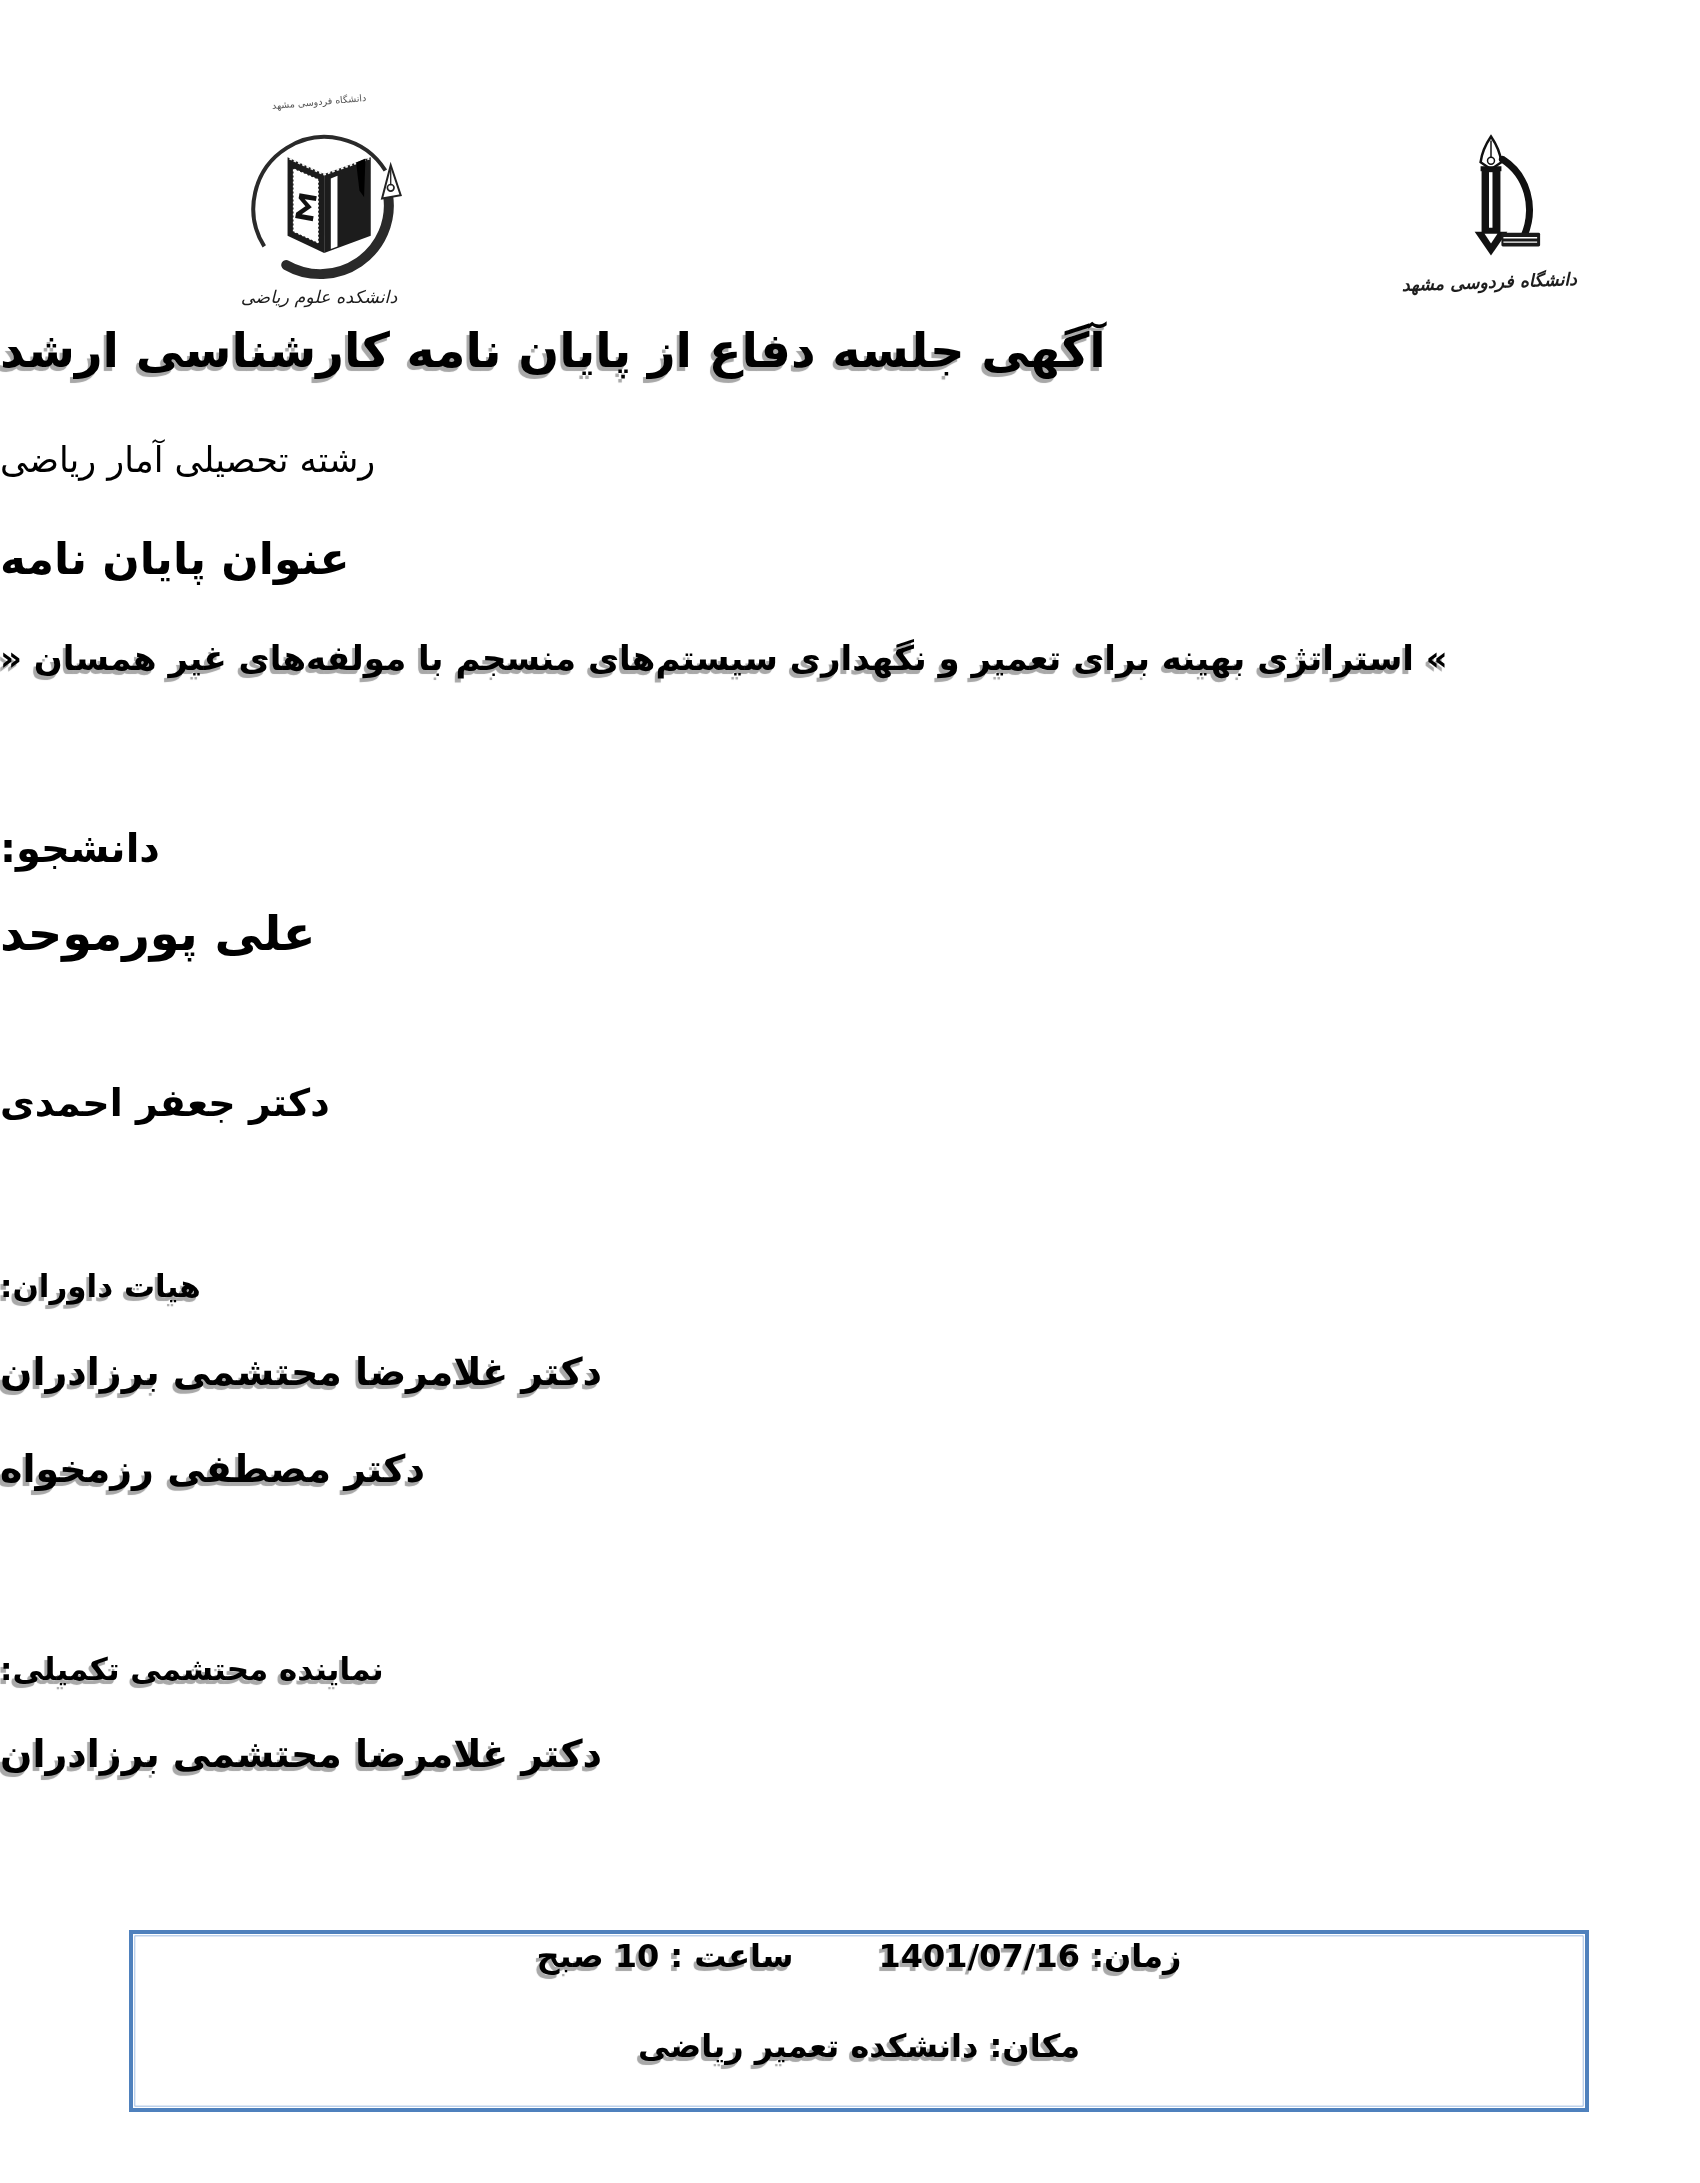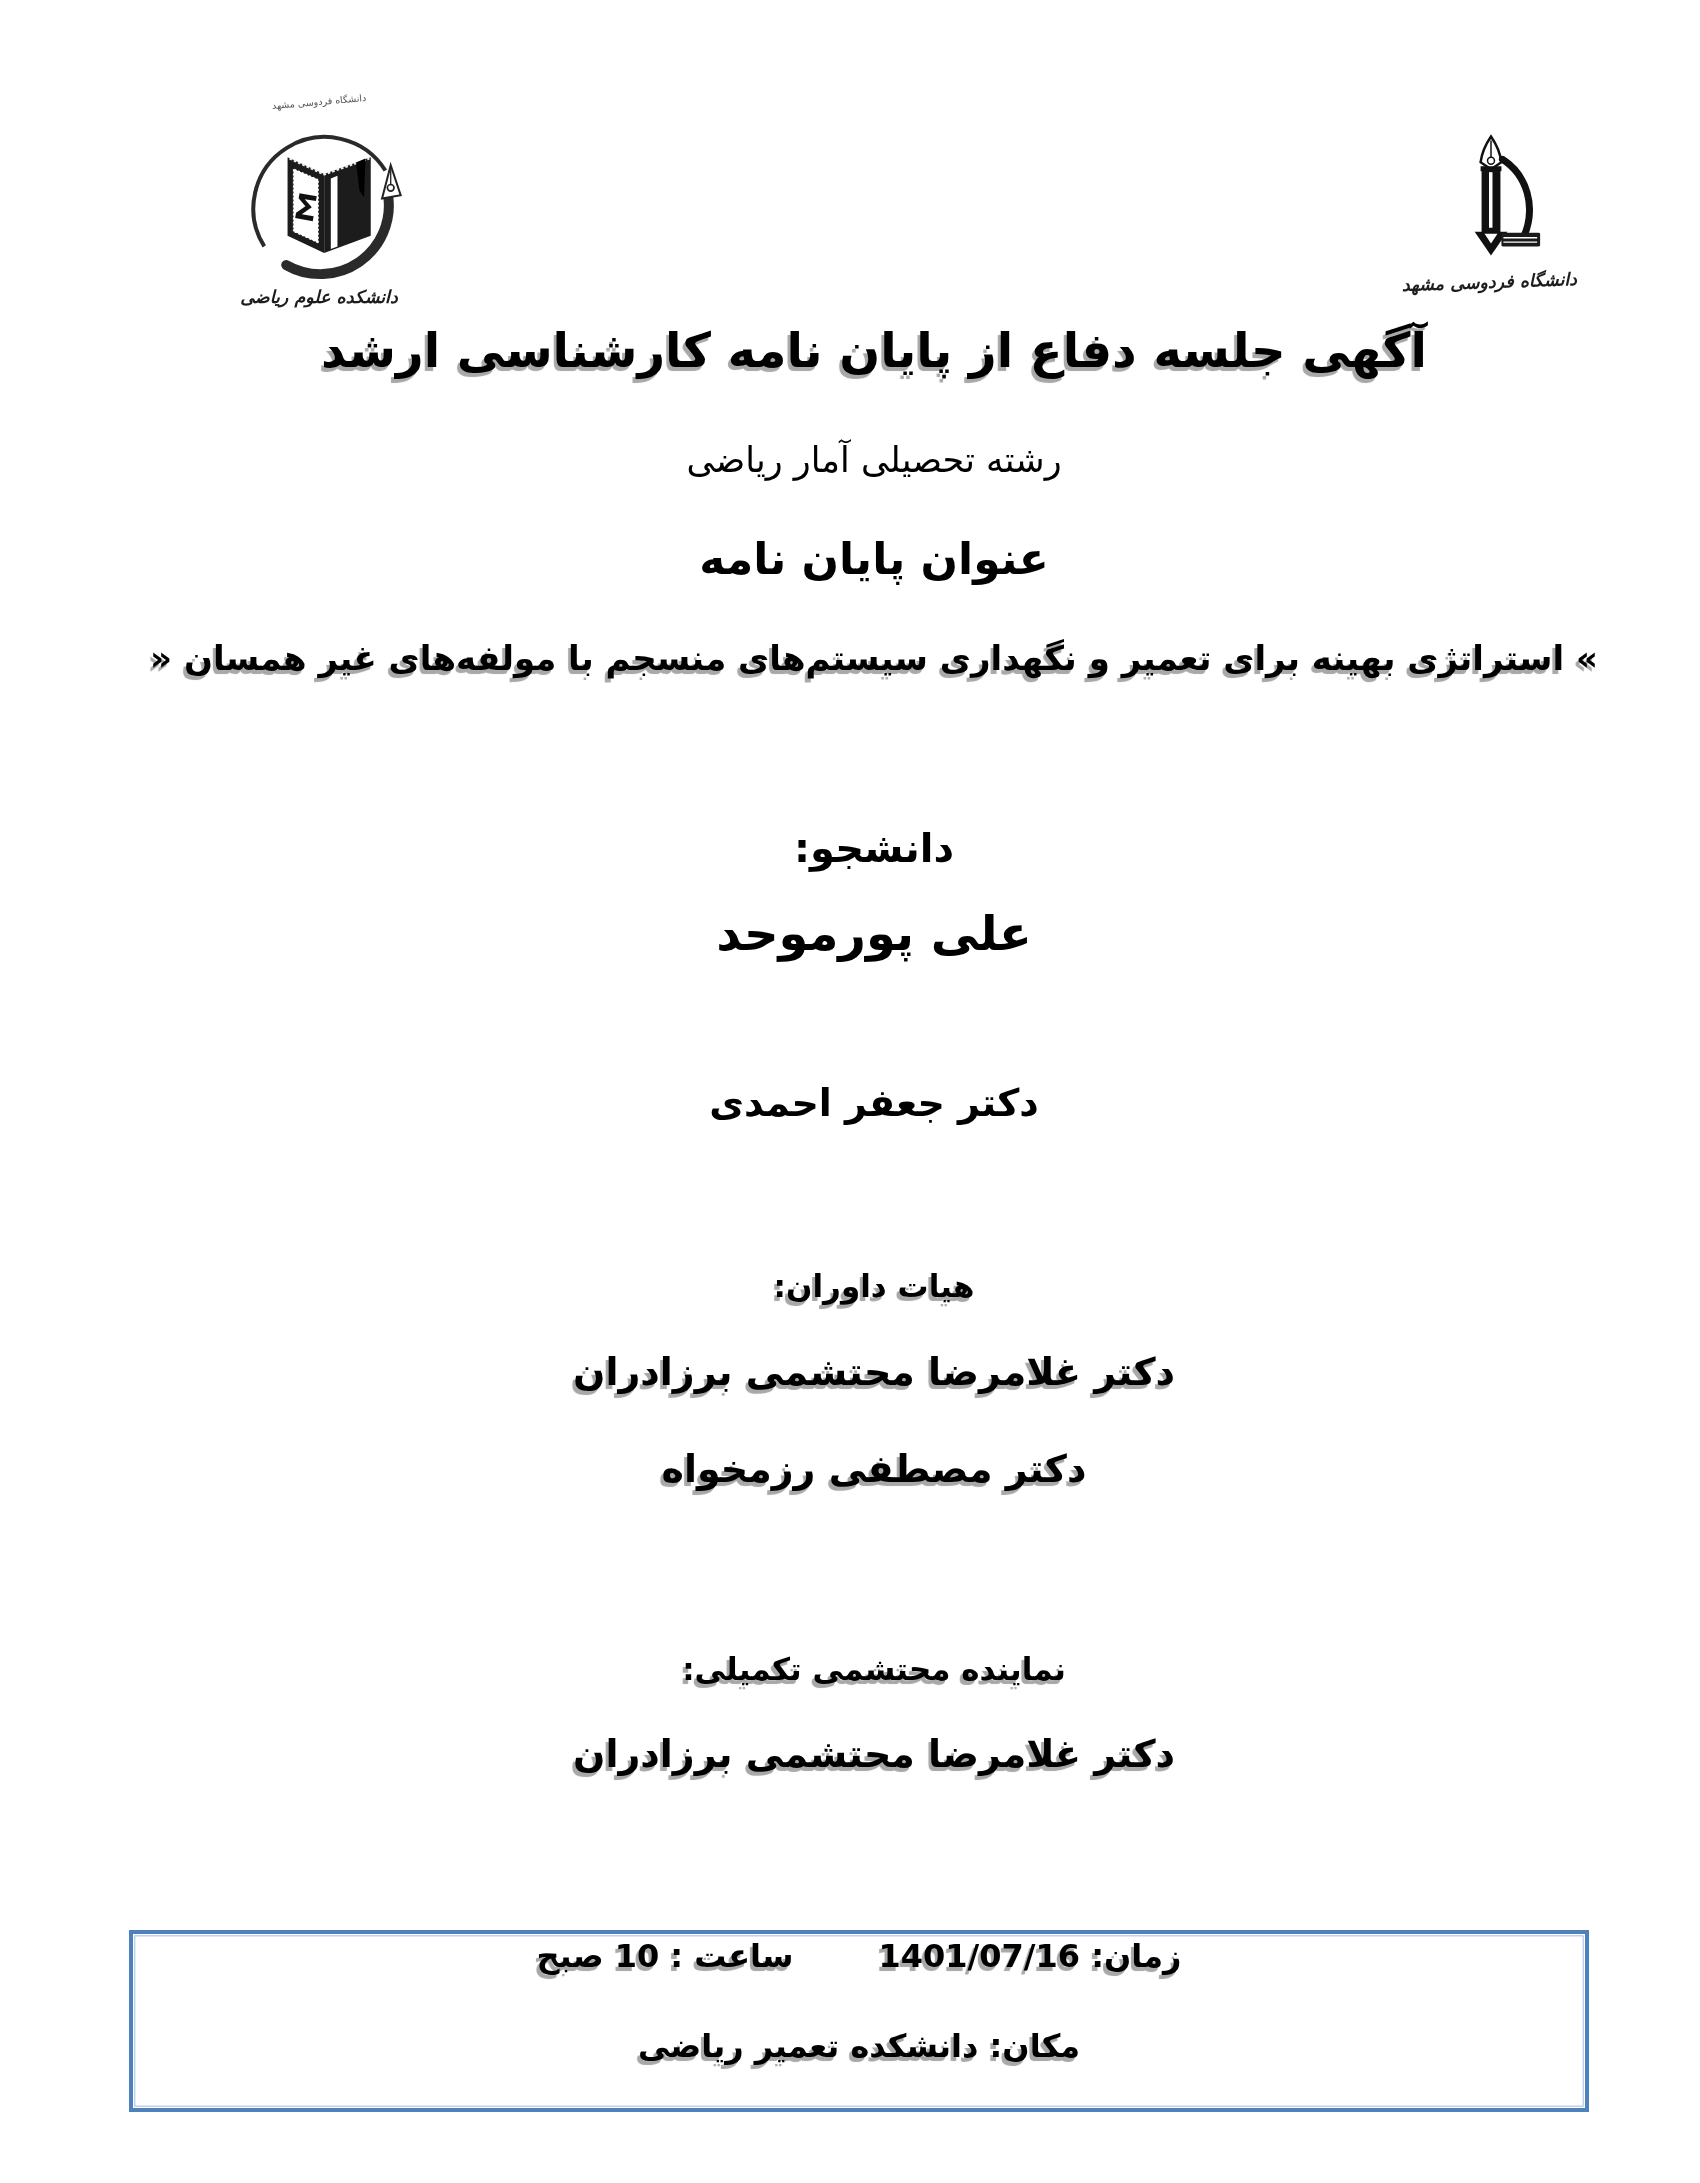--- a/index.html
+++ b/index.html
@@ -6,21 +6,21 @@
   .page {
     position:relative;
     width:1700px; height:2183px;
     margin:0 auto;
     background:#ffffff;
     direction:rtl;
     font-family:"DejaVu Sans", sans-serif;
     color:#000;
     overflow:hidden;
   }
-  .txt { position:absolute; left:0; right:0; text-align:center; line-height:1.25; white-space:nowrap;padding-left:48px; }
+  .txt { position:absolute; left:0; right:0; text-align:left; line-height:1.25; white-space:nowrap; }
   .b { font-weight:bold; }
   .shadowed { text-shadow:-2.9px 3.7px 0.7px #a8a8a8; }
 
   .doc-title        { top:320px;  font-size:48px; }
   .field-line       { top:439px;  font-size:35px; }
   .thesis-label     { top:531px;  font-size:44px; }
   .thesis-title     { top:637px;  font-size:34px; }
   .student-label    { top:823px; font-size:40px; }
   .student-name     { top:903px; font-size:48px; }
   .supervisor-label { top:1009px; font-size:31px; }
@@ -49,21 +49,21 @@
   }
 
   
   .logo-left  { position:absolute; top:96px; left:218px; width:202px; height:241px; text-align:center; }
   .logo-right { position:absolute; top:118px; left:1405px; width:172px; height:205px; text-align:center; }
   .arc-text {
     font-size:9.5px; color:#555; letter-spacing:1.5px;
     transform:rotate(-5deg); margin-bottom:-2.9px; white-space:nowrap;
   }
   .logo-caption-left {
-    font-size:17.5px; font-weight:bold; font-style:italic; color:#1d1d1d;
+    font-size:17.5px; font-weight:normal; font-style:italic; color:#1d1d1d;
     margin-top:-5.8px; white-space:nowrap;
   }
   .logo-caption-right {
     font-size:17.5px; font-weight:bold; font-style:italic; color:#1d1d1d;
     margin-top:-1.5px; white-space:nowrap; transform:rotate(-2deg);
   }
   svg { display:block; margin:0 auto; }
 </style>
 </head>
 <body>

